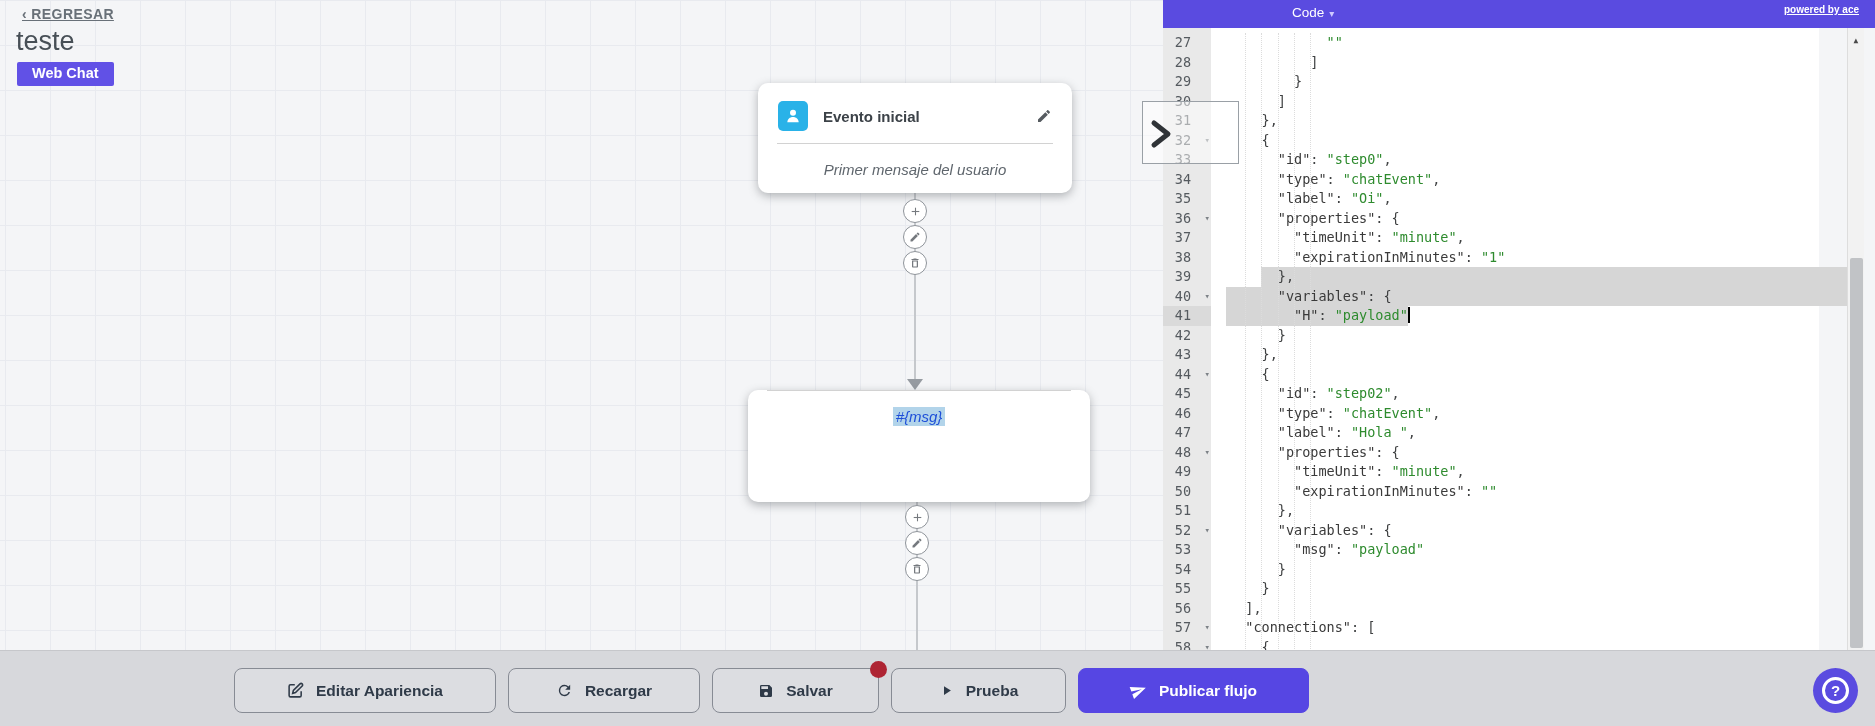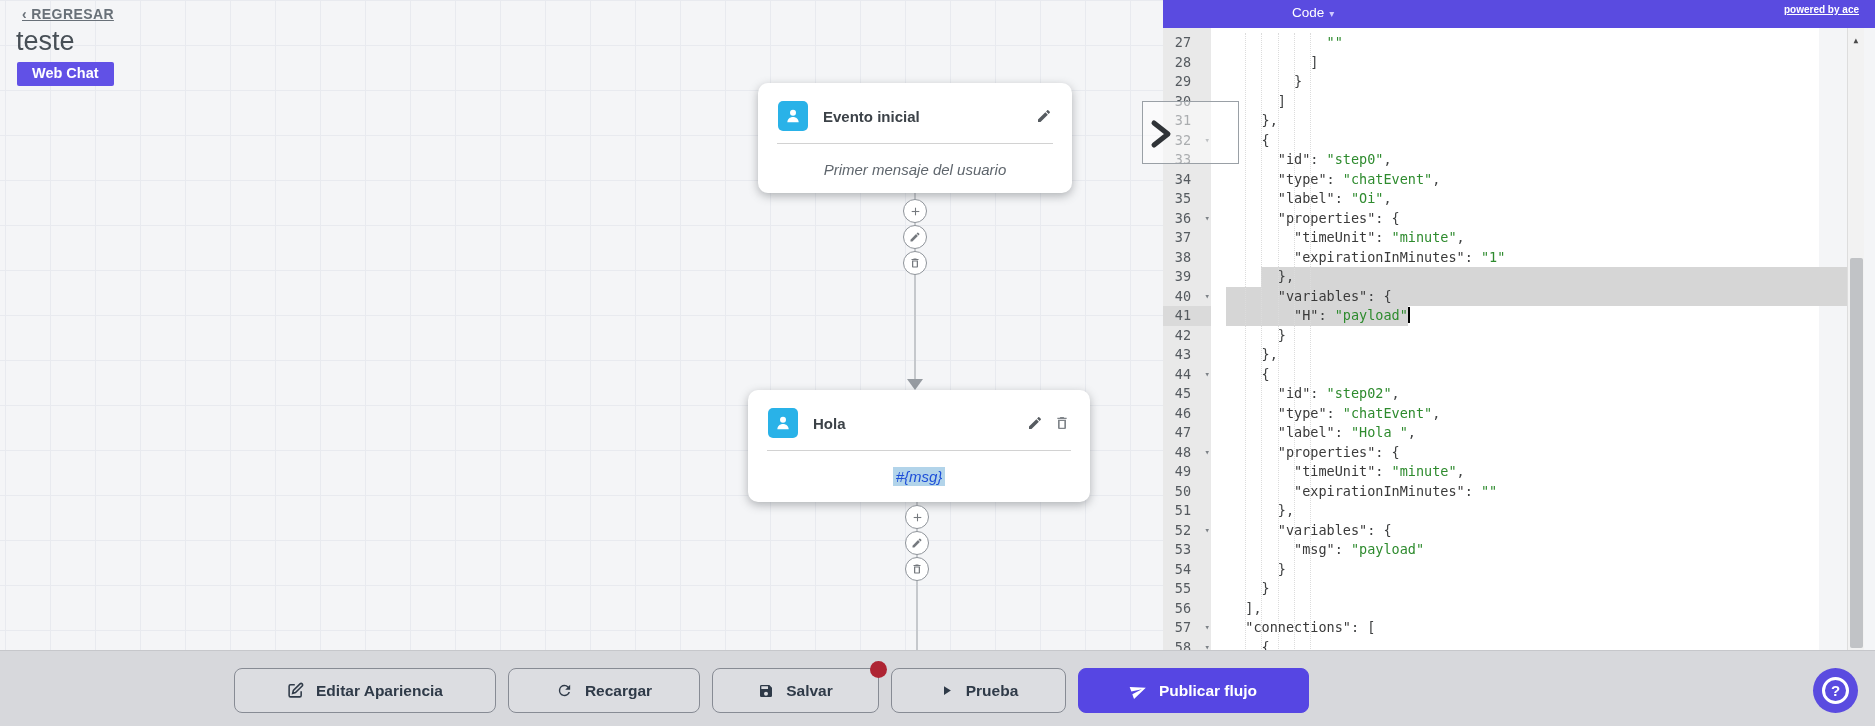--- a/index.html
+++ b/index.html
@@ -137,37 +137,20 @@
           <svg width="16" height="16" viewBox="0 0 24 24">
               <path d="M3 17.25V21h3.75L17.8 9.94l-3.75-3.75L3 17.25zM20.7 7.04c.39-.39.39-1.02 0-1.41l-2.34-2.34c-.39-.39-1.02-.39-1.41 0l-1.83 1.83 3.75 3.75 1.83-1.83z" fill="#565b60"></path>
             </svg>
         </div>
       </div>
       <div class="node-divider"></div>
       <div class="node-body">Primer mensaje del usuario</div>
     </div>
 
     <div class="node" style="left:748px; top:390px; width:342px; height:112px;">
-      <div class="node-header">
-        <div class="node-icon">
-          <svg width="20" height="20" viewBox="0 0 24 24">
-              <circle cx="12" cy="8" r="3.6" fill="#fff"></circle>
-              <path d="M5.2 19.6c0-3.9 3-6.4 6.8-6.4s6.8 2.5 6.8 6.4H5.2z" fill="#fff"></path>
-            </svg>
-        </div>
-        <div class="node-title">Hola</div>
-        <div class="node-actions">
-          <svg width="16" height="16" viewBox="0 0 24 24">
-              <path d="M3 17.25V21h3.75L17.8 9.94l-3.75-3.75L3 17.25zM20.7 7.04c.39-.39.39-1.02 0-1.41l-2.34-2.34c-.39-.39-1.02-.39-1.41 0l-1.83 1.83 3.75 3.75 1.83-1.83z" fill="#565b60"></path>
-            </svg>
-          <svg width="16" height="16" viewBox="0 0 24 24">
-              <path d="M6 19c0 1.1.9 2 2 2h8c1.1 0 2-.9 2-2V7H6v12zM8.5 9h7v10h-7V9zM15.5 4l-1-1h-5l-1 1H5v2h14V4z" fill="#80858a"></path>
-            </svg>
-        </div>
-      </div>
       <div class="node-divider"></div>
       <div class="node-body"><span class="var-highlight">#{msg}</span></div>
     </div>
 
     <div class="connector-line" style="left:916px; top:502px; height:148px;"></div>
     <div class="cbtn" style="left:905px; top:505px;">
       <svg width="13" height="13" viewBox="0 0 24 24">
           <path d="M11 5h2v14h-2z" fill="#75797e"></path>
           <path d="M5 11h14v2H5z" fill="#75797e"></path>
         </svg>

